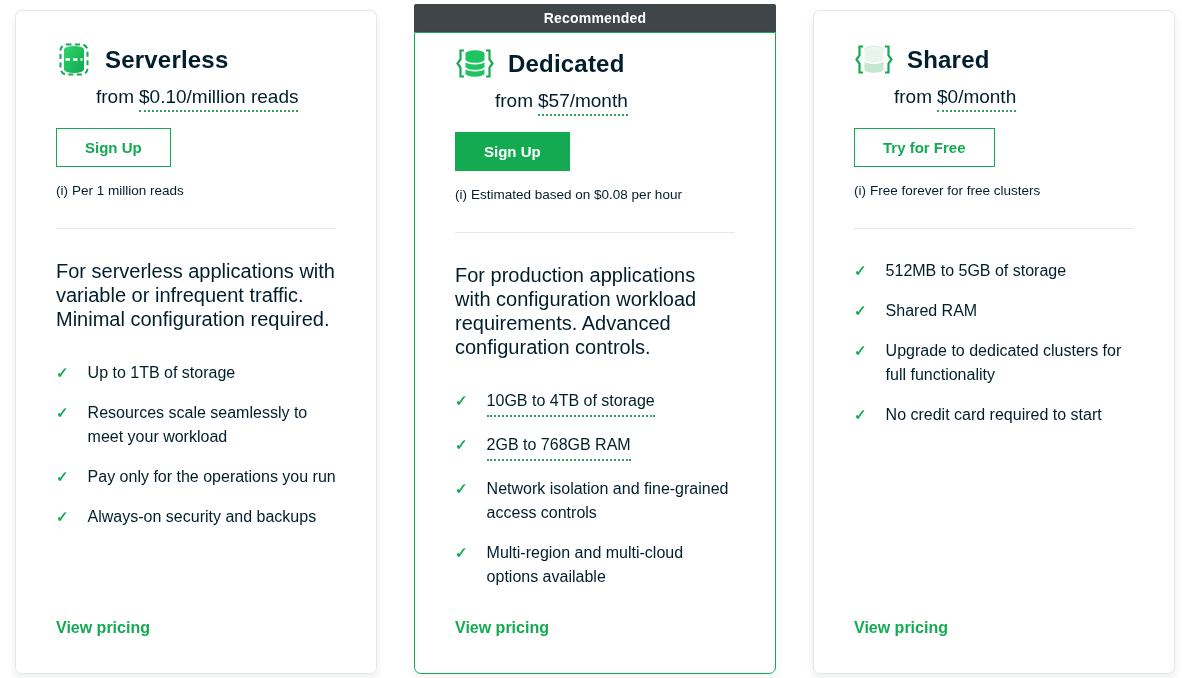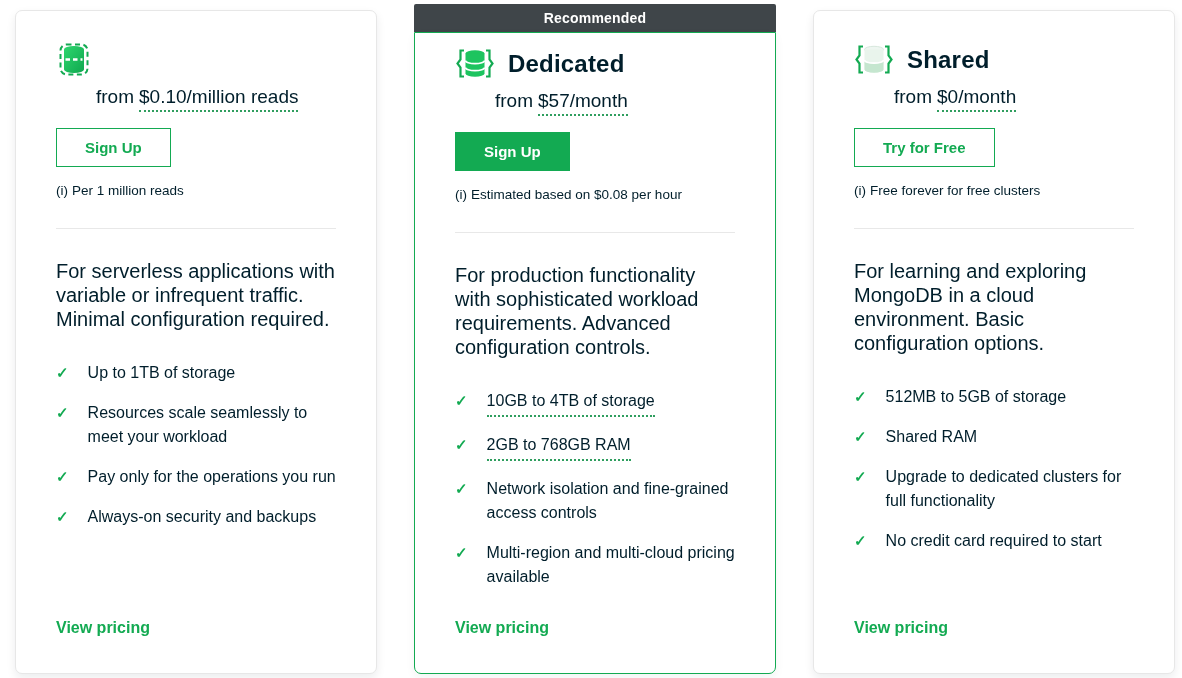--- a/index.html
+++ b/index.html
@@ -64,20 +64,21 @@
                 <linearGradient id="gServerless" x1="0" y1="0" x2="1" y2="1">
                   <stop offset="0" stop-color="#2fd66f"></stop>
                     <stop offset="1" stop-color="#0ea84e"></stop>
                 </linearGradient>
               </defs>
               <path d="M8 6.5 a10 3.4 0 0 1 20 0 v20 a10 3.4 0 0 1 -20 0 z" fill="url(#gServerless)"></path>
               <line x1="9.5" y1="16.5" x2="26.5" y2="16.5" stroke="#ffffff" stroke-width="2.4" stroke-dasharray="4.5 3"></line>
               <rect x="4.5" y="1.5" width="27" height="30" rx="6" fill="none" stroke="#13aa52" stroke-width="2" stroke-dasharray="5 3.5"></rect>
             </svg>
           </span>
+          <span class="plan-title">Serverless</span>
         </div>
         <p class="price">
           <span class="prefix">from</span><span class="amount">$0.10/million reads</span>
         </p>
         <button class="cta outline">Sign Up</button>
         <p class="caption">
           <span class="info">(i)</span><span>Per 1 million reads</span>
         </p>
         <hr class="divider">
         <p class="description">For serverless applications with variable or infrequent traffic. Minimal configuration required.</p>
@@ -120,37 +121,37 @@
           <span class="plan-title">Dedicated</span>
         </div>
         <p class="price">
           <span class="prefix">from</span><span class="amount">$57/month</span>
         </p>
         <button class="cta filled">Sign Up</button>
         <p class="caption">
           <span class="info">(i)</span><span>Estimated based on $0.08 per hour</span>
         </p>
         <hr class="divider">
-        <p class="description">For production functionality with sophisticated workload requirements. Advanced configuration controls.</p>
+        <p class="description">For production applications with configuration workload requirements. Advanced configuration controls.</p>
         <ul class="features">
             <li>
               <span class="check">✓</span>
               <span class="feature-text dotted">10GB to 4TB of storage</span>
             </li>
             <li>
               <span class="check">✓</span>
               <span class="feature-text dotted">2GB to 768GB RAM</span>
             </li>
             <li>
               <span class="check">✓</span>
               <span class="feature-text">Network isolation and fine-grained access controls</span>
             </li>
             <li>
               <span class="check">✓</span>
-              <span class="feature-text">Multi-region and multi-cloud pricing available</span>
+              <span class="feature-text">Multi-region and multi-cloud options available</span>
             </li>
           </ul>
         <a class="view-pricing">View pricing</a>
       </div>
     </div>
 
     <div class="card-wrap plain">
       <div class="card">
         <div class="plan-header">
           <span>
@@ -166,21 +167,20 @@
           <span class="plan-title">Shared</span>
         </div>
         <p class="price">
           <span class="prefix">from</span><span class="amount">$0/month</span>
         </p>
         <button class="cta outline">Try for Free</button>
         <p class="caption">
           <span class="info">(i)</span><span>Free forever for free clusters</span>
         </p>
         <hr class="divider">
-        <p class="description">For learning and exploring MongoDB in a cloud environment. Basic configuration options.</p>
         <ul class="features">
             <li>
               <span class="check">✓</span>
               <span class="feature-text">512MB to 5GB of storage</span>
             </li>
             <li>
               <span class="check">✓</span>
               <span class="feature-text">Shared RAM</span>
             </li>
             <li>

